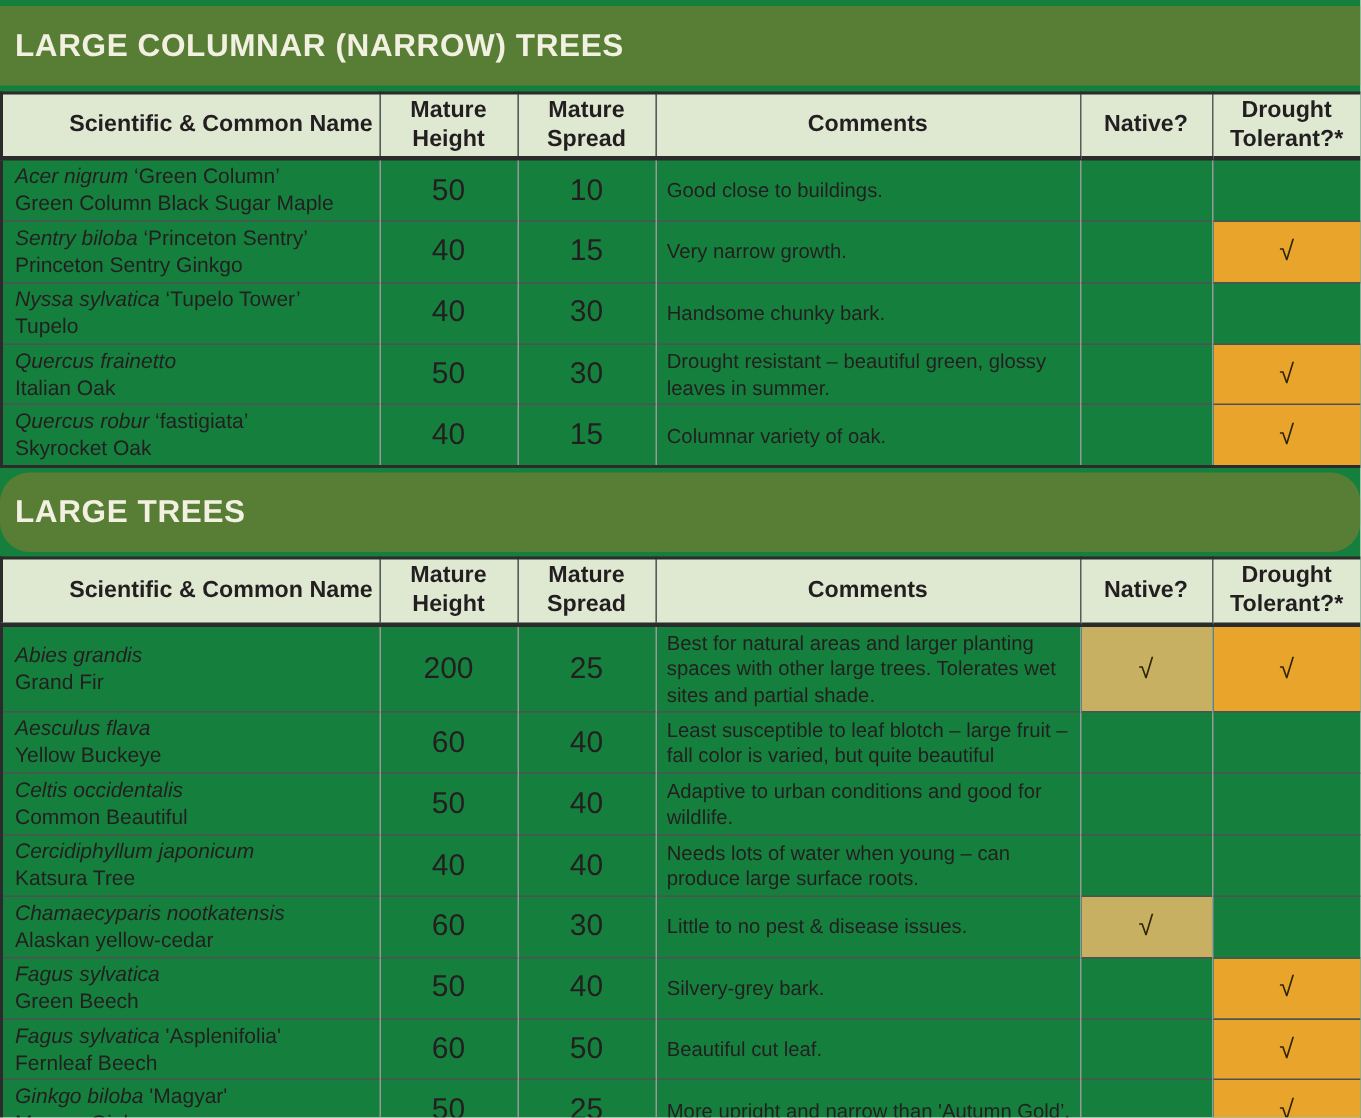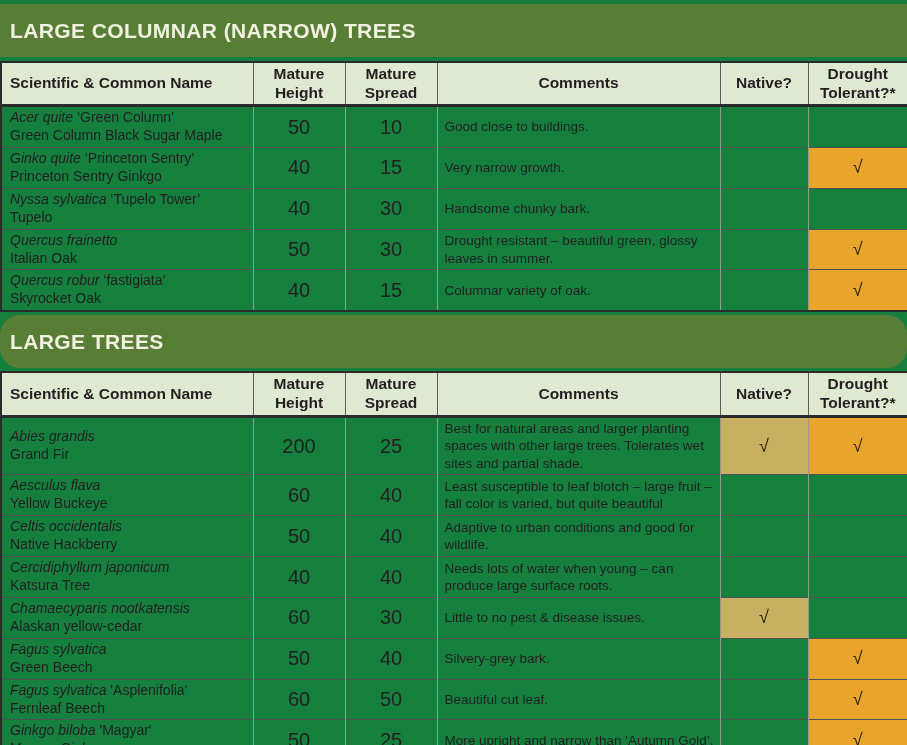--- a/index.html
+++ b/index.html
@@ -45,21 +45,21 @@
     background: var(--header-green, #dfe9d2);
     font-weight: bold;
     font-size: 15.5px;
     line-height: 1.2;
     text-align: center;
     vertical-align: middle;
     border-left: 1px solid #5a5a5c;
     border-bottom: 3px solid #2b2b2b;
     padding: 2px 4px;
   }
-  th.th-name { text-align: left; padding-left: 8px; border-left: none; }
+  th.th-name { text-align: right; padding-left: 8px; border-left: none; }
 
   td {
     border-left: 1px solid #98989a;
     border-top: 1px solid #515153;
     vertical-align: middle;
     padding: 2px 6px;
     overflow: hidden;
   }
   td:first-child { border-left: none; }
 
@@ -107,32 +107,32 @@
           <th>Mature Height</th>
           <th>Mature Spread</th>
           <th>Comments</th>
           <th>Native?</th>
           <th>Drought Tolerant?*</th>
         </tr>
       </thead>
       <tbody>
           <tr>
             <td class="name-cell">
-              <div class="sci"><i>Acer quite</i><span> ‘Green Column’</span></div>
+              <div class="sci"><i>Acer nigrum</i><span> ‘Green Column’</span></div>
               <div class="common">Green Column Black Sugar Maple</div>
             </td>
             <td class="num-cell">50</td>
             <td class="num-cell">10</td>
             <td class="comments-cell">Good close to buildings.</td>
             <td class="check-cell"></td>
             <td class="check-cell"></td>
           </tr>
           <tr>
             <td class="name-cell">
-              <div class="sci"><i>Ginko quite</i><span> ‘Princeton Sentry’</span></div>
+              <div class="sci"><i>Sentry biloba</i><span> ‘Princeton Sentry’</span></div>
               <div class="common">Princeton Sentry Ginkgo</div>
             </td>
             <td class="num-cell">40</td>
             <td class="num-cell">15</td>
             <td class="comments-cell">Very narrow growth.</td>
             <td class="check-cell"></td>
             <td class="check-cell gold"><span>√</span></td>
           </tr>
           <tr>
             <td class="name-cell">
@@ -213,21 +213,21 @@
             </td>
             <td class="num-cell">60</td>
             <td class="num-cell">40</td>
             <td class="comments-cell">Least susceptible to leaf blotch – large fruit – fall color is varied, but quite beautiful</td>
             <td class="check-cell"></td>
             <td class="check-cell"></td>
           </tr>
           <tr>
             <td class="name-cell">
               <div class="sci"><i>Celtis occidentalis</i></div>
-              <div class="common">Native Hackberry</div>
+              <div class="common">Common Beautiful</div>
             </td>
             <td class="num-cell">50</td>
             <td class="num-cell">40</td>
             <td class="comments-cell">Adaptive to urban conditions and good for wildlife.</td>
             <td class="check-cell"></td>
             <td class="check-cell"></td>
           </tr>
           <tr>
             <td class="name-cell">
               <div class="sci"><i>Cercidiphyllum japonicum</i></div>

